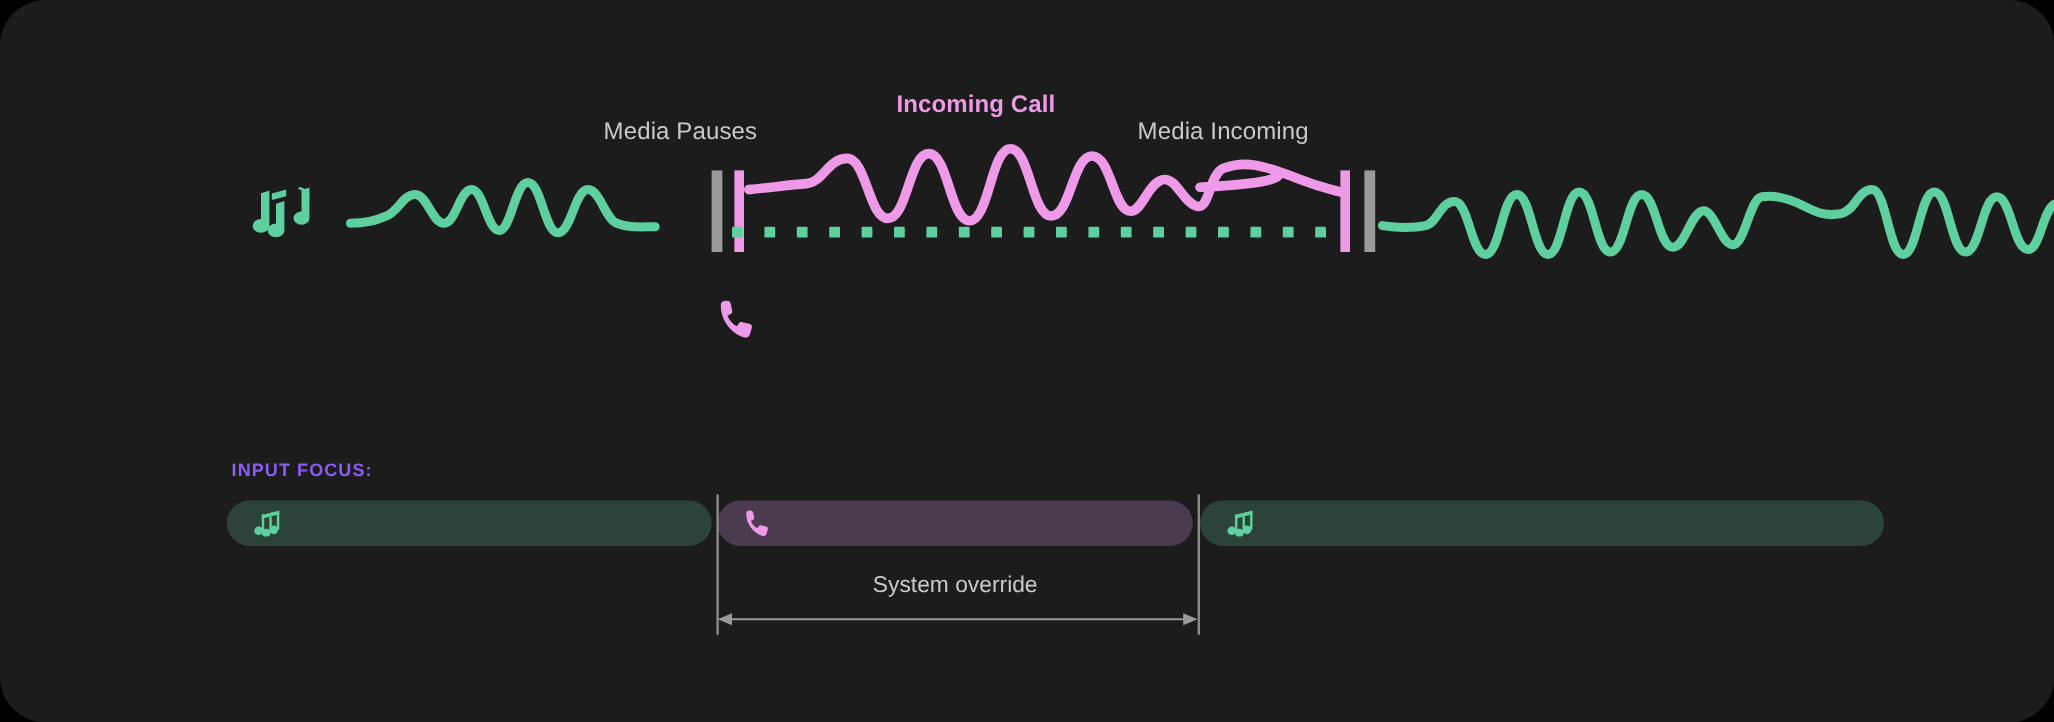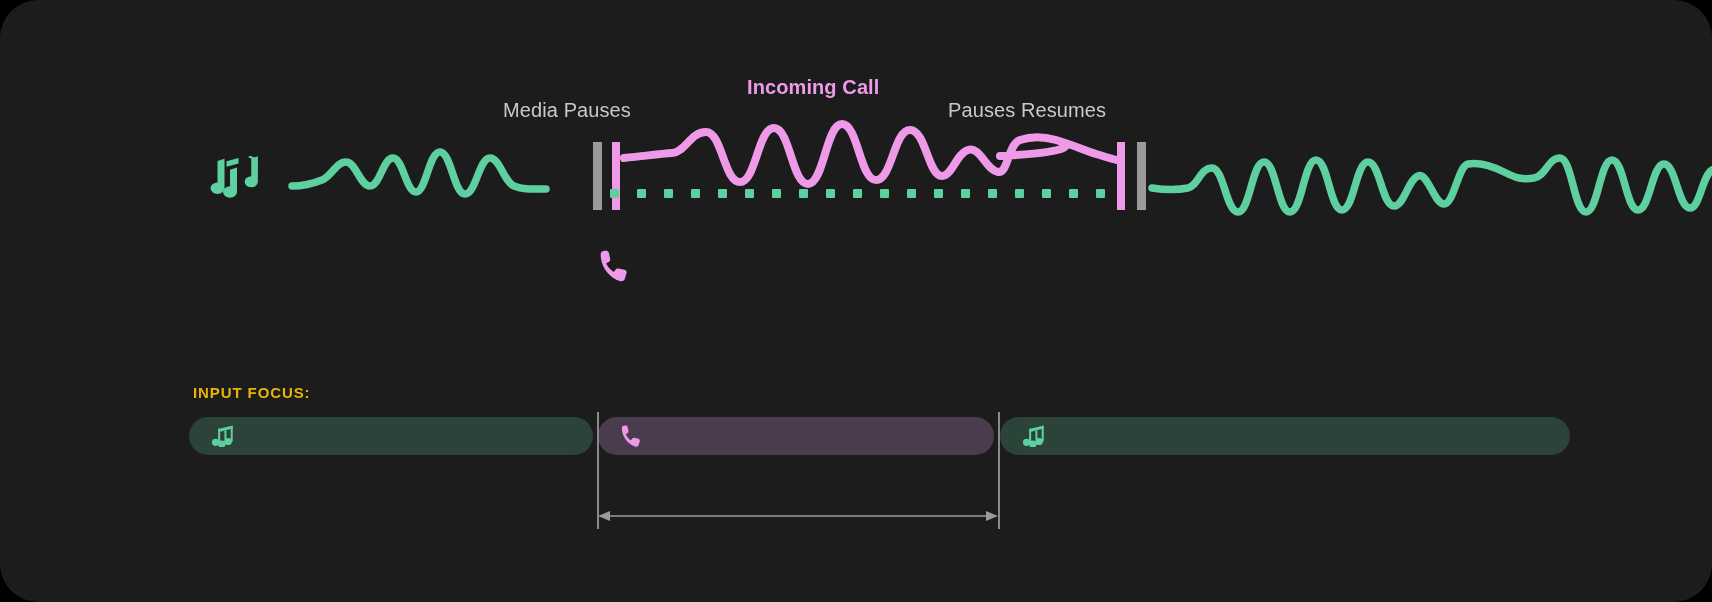--- a/index.html
+++ b/index.html
@@ -55,21 +55,21 @@
     height: 602px;
     pointer-events: none;
   }
   #focus-title {
     position: absolute;
     left: 193px;
     top: 384px;
     font-size: 15px;
     font-weight: bold;
     letter-spacing: 0.9px;
-    color: #eab308;
+    color: #8b5cf6;
   }
 
   .focus-bar {
     position: absolute;
     top: 417px;
     height: 38px;
     border-radius: 19px;
     pointer-events: auto;
     display: flex;
     align-items: center;
@@ -115,21 +115,21 @@
 </style>
 </head>
 <body>
 
 <div id="card">
 
   <div id="timeline">
 
     <div class="tl-label pause">Media Pauses</div>
     <div class="tl-label call">Incoming Call</div>
-    <div class="tl-label resume">Pauses Resumes</div>
+    <div class="tl-label resume">Media Incoming</div>
 
     <svg width="1712" height="330" viewBox="0 0 1712 330">
 
       <g fill="#5ecf9e" transform="translate(210,155) scale(1.25)">
         <path d="M6,22 a5.6,4.6 0 1 0 5.6,4.6 V8.5 l0,-0.2 V3 L6,4.8 Z"></path>
         <path d="M13.2,0 l9.6,-2.6 v4.4 l-9.6,2.6 Z" transform="translate(0,5)"></path>
         <path d="M22,18 a5.6,4.6 0 1 0 5.6,4.6 V3 l-5.6,1.8 Z" transform="translate(-6,7)"></path>
         <path d="M36,14 a5.3,4.4 0 1 0 5.3,4.4 V-2 l-5.3,1.7 Z" transform="translate(-3,3)"></path>
         <path d="M41,-4 l1.3,-0.4 a9,9 0 0 1 6.2,6.4 l-1.6,0.5 a7.4,7.4 0 0 0 -5.9,-5.4 Z" transform="translate(-10,5)"></path>
       </g>
@@ -245,20 +245,21 @@
           <circle cx="21.6" cy="21" r="4.6"></circle>
           <rect x="24.8" y="2.2" width="2.6" height="19" rx="1.2"></rect>
           <path d="M8.8,5.2 L27.4,0.6 L27.4,4.6 L8.8,9.2 Z"></path>
         </svg>
       </span>
     </div>
 
     <div class="guide left"></div>
     <div class="guide right"></div>
 
+    <div id="override-label">System override</div>
 
     <svg id="override-arrow" viewBox="0 0 402 22">
       <line x1="8" y1="11" x2="394" y2="11" stroke="#9a9a9a" stroke-width="1.6"></line>
       <path d="M1,11 L13,6 L13,16 Z" fill="#9a9a9a"></path>
       <path d="M401,11 L389,6 L389,16 Z" fill="#9a9a9a"></path>
     </svg>
 
   </div>
 </div>
 

